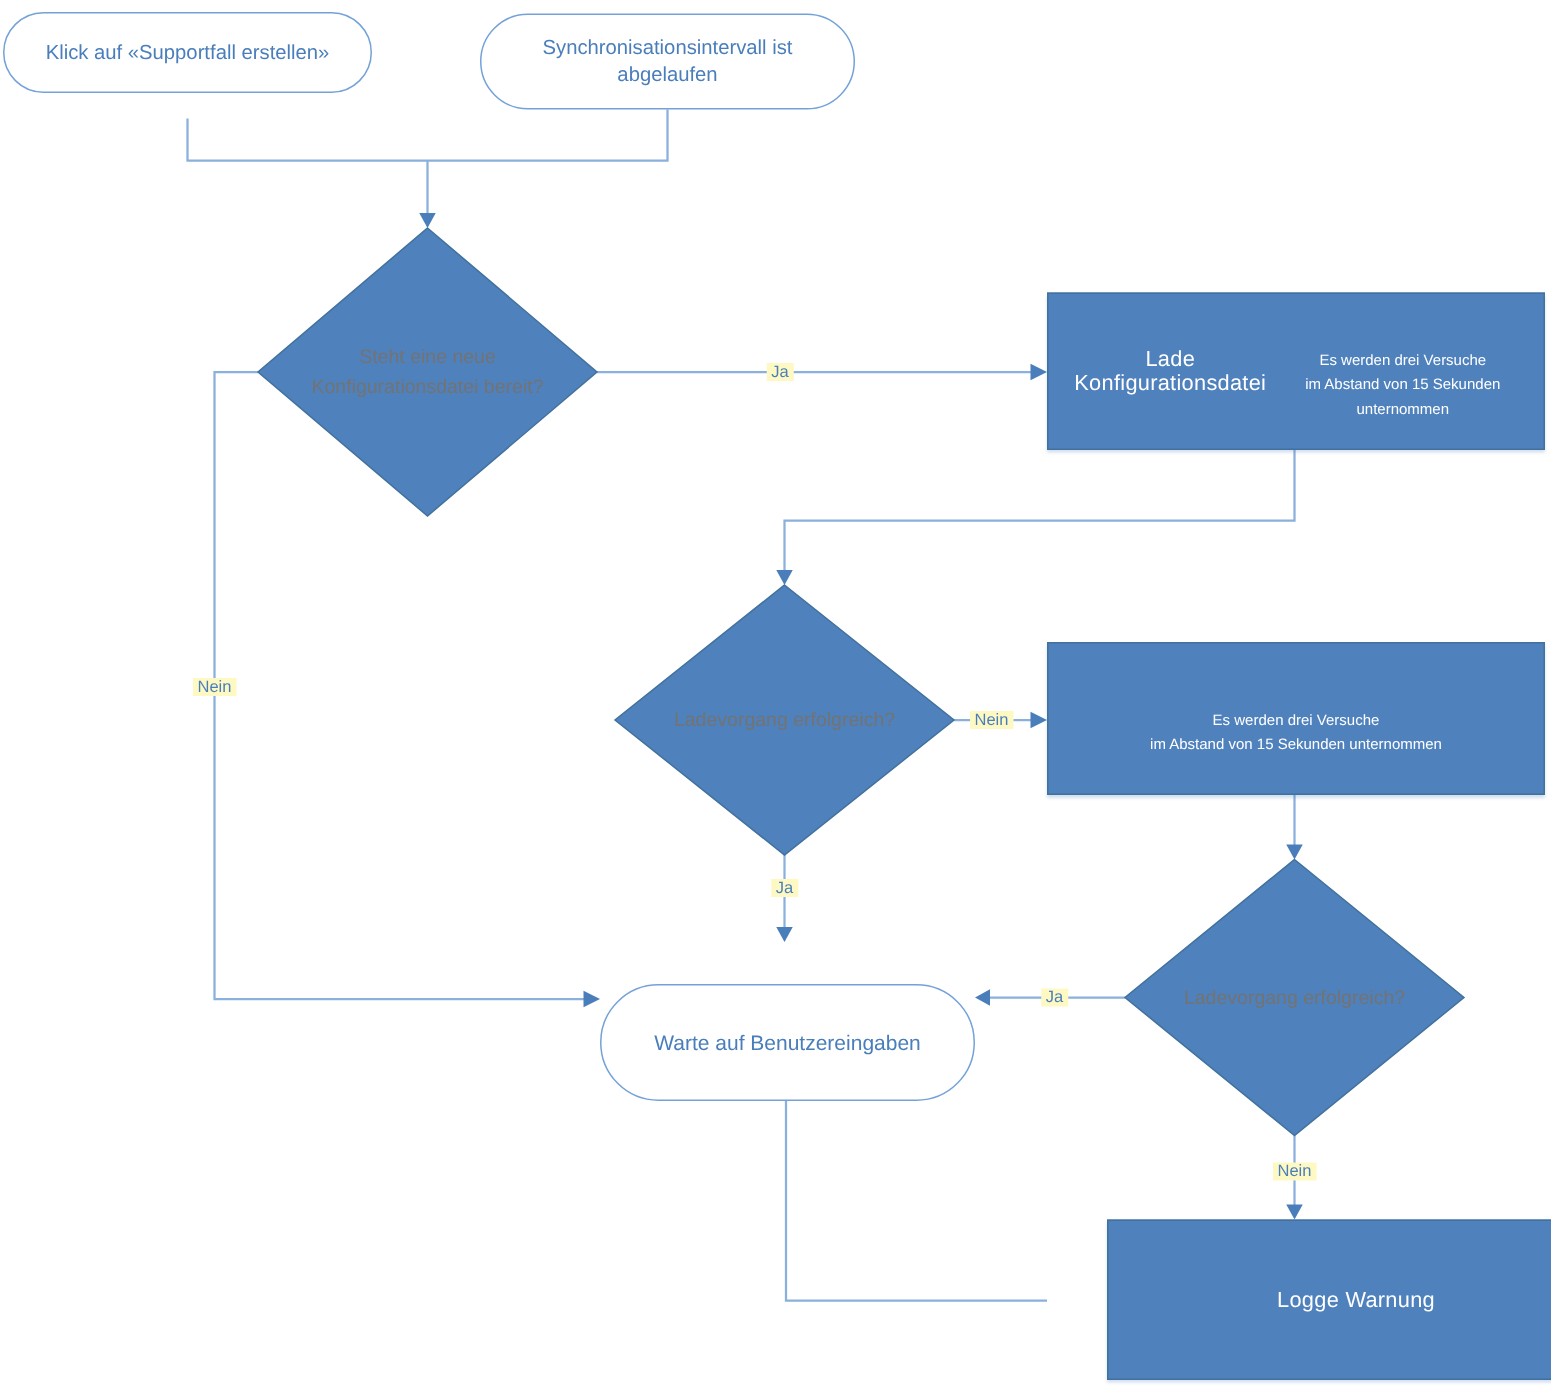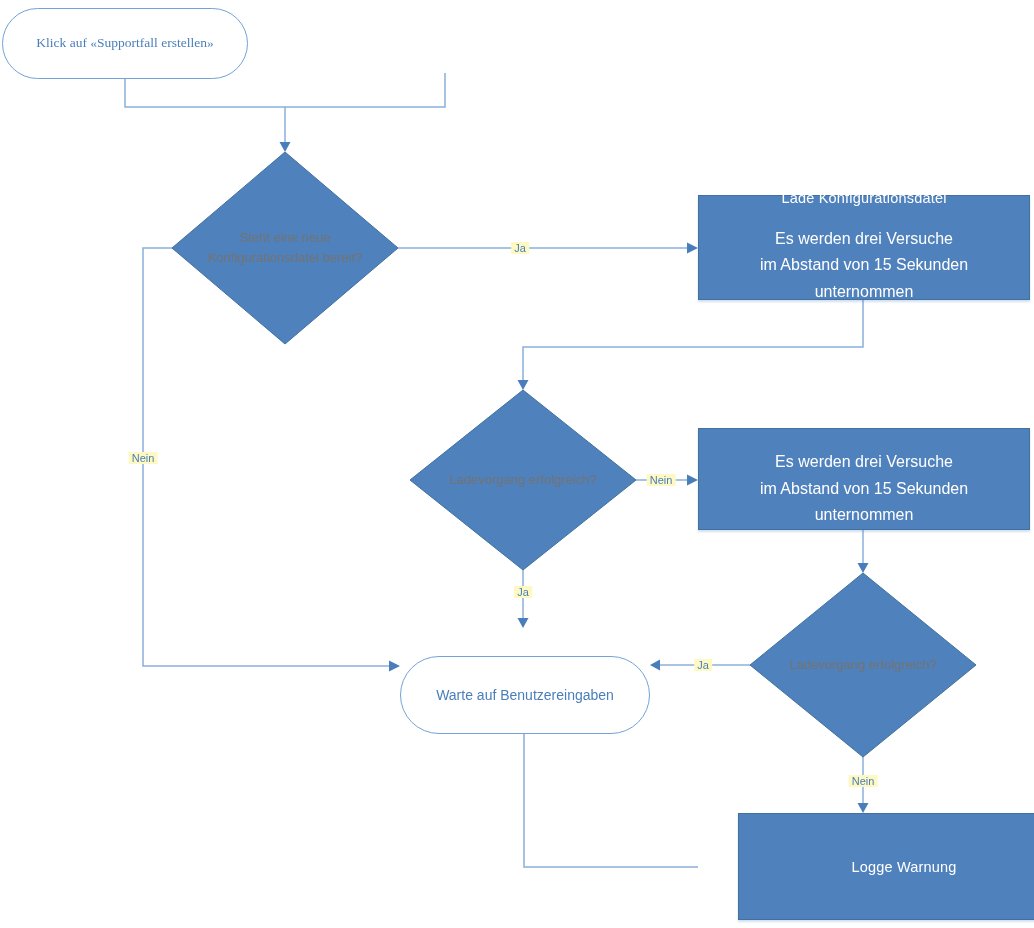--- a/index.html
+++ b/index.html
@@ -34,28 +34,28 @@
     font-size: 13.5px;
     line-height: 1.35;
     padding: 4px 14px;
   }
   .process {
     background: #4F81BD;
     border: 1px solid #41719C;
     box-shadow: 0 2px 2px rgba(79,129,189,0.25);
     color: #ffffff;
     display: flex;
-    flex-direction: column;
+    flex-direction: row;
     align-items: center;
     justify-content: center;
     text-align: center;
     padding: 4px 10px;
   }
   .process .p-title { font-size: 14.5px; letter-spacing: 0.2px; }
-  .process .p-note  { font-size: 16px; line-height: 1.65; margin-top: 20px; }
+  .process .p-note  { font-size: 10px; line-height: 1.65; margin-top: 20px; }
 
   .diamond-label {
     position: absolute;
     z-index: 3;
     color: #737373;
     font-size: 13px;
     line-height: 1.55;
     display: flex;
     align-items: center;
     justify-content: center;
@@ -103,24 +103,27 @@
       <polygon points="389,660.5 389,671.5 400,666"></polygon>
       <polygon points="518.5,715 529.5,715 524,705"></polygon>
     </g>
     <g fill="#4F81BD" stroke="#41719C" stroke-width="1">
       <polygon points="285,152 398,248 285,344 172,248"></polygon>
       <polygon points="523,390 636,480 523,570 410,480"></polygon>
       <polygon points="863,573 976,665 863,757 750,665"></polygon>
     </g>
   </svg>
 
-  <div class="node terminator" style="left:2px; top:8px; width:246px; height:71px; border-radius:36px;font-family:Liberation Serif, serif;">
+  <div class="node terminator" style="left:2px; top:8px; width:246px; height:54px; border-radius:36px;">
     <span>Klick auf «Supportfall erstellen»</span>
   </div>
 
+  <div class="node terminator" style="left:320px; top:9px; width:250px; height:64px; border-radius:33px;">
+    <span>Synchronisationsintervall ist abgelaufen</span>
+  </div>
 
   <div class="diamond-label" style="left:195px; top:198px; width:180px; height:100px;">Steht eine neue Konfigurationsdatei bereit?</div>
 
   <div class="diamond-label" style="left:443px; top:430px; width:160px; height:100px;">Ladevorgang erfolgreich?</div>
 
   <div class="diamond-label" style="left:783px; top:615px; width:160px; height:100px;">Ladevorgang erfolgreich?</div>
 
   <div class="node process" style="left:698px; top:195px; width:332px; height:105px;">
     <div class="p-title">Lade Konfigurationsdatei</div>
     <div class="p-note">

